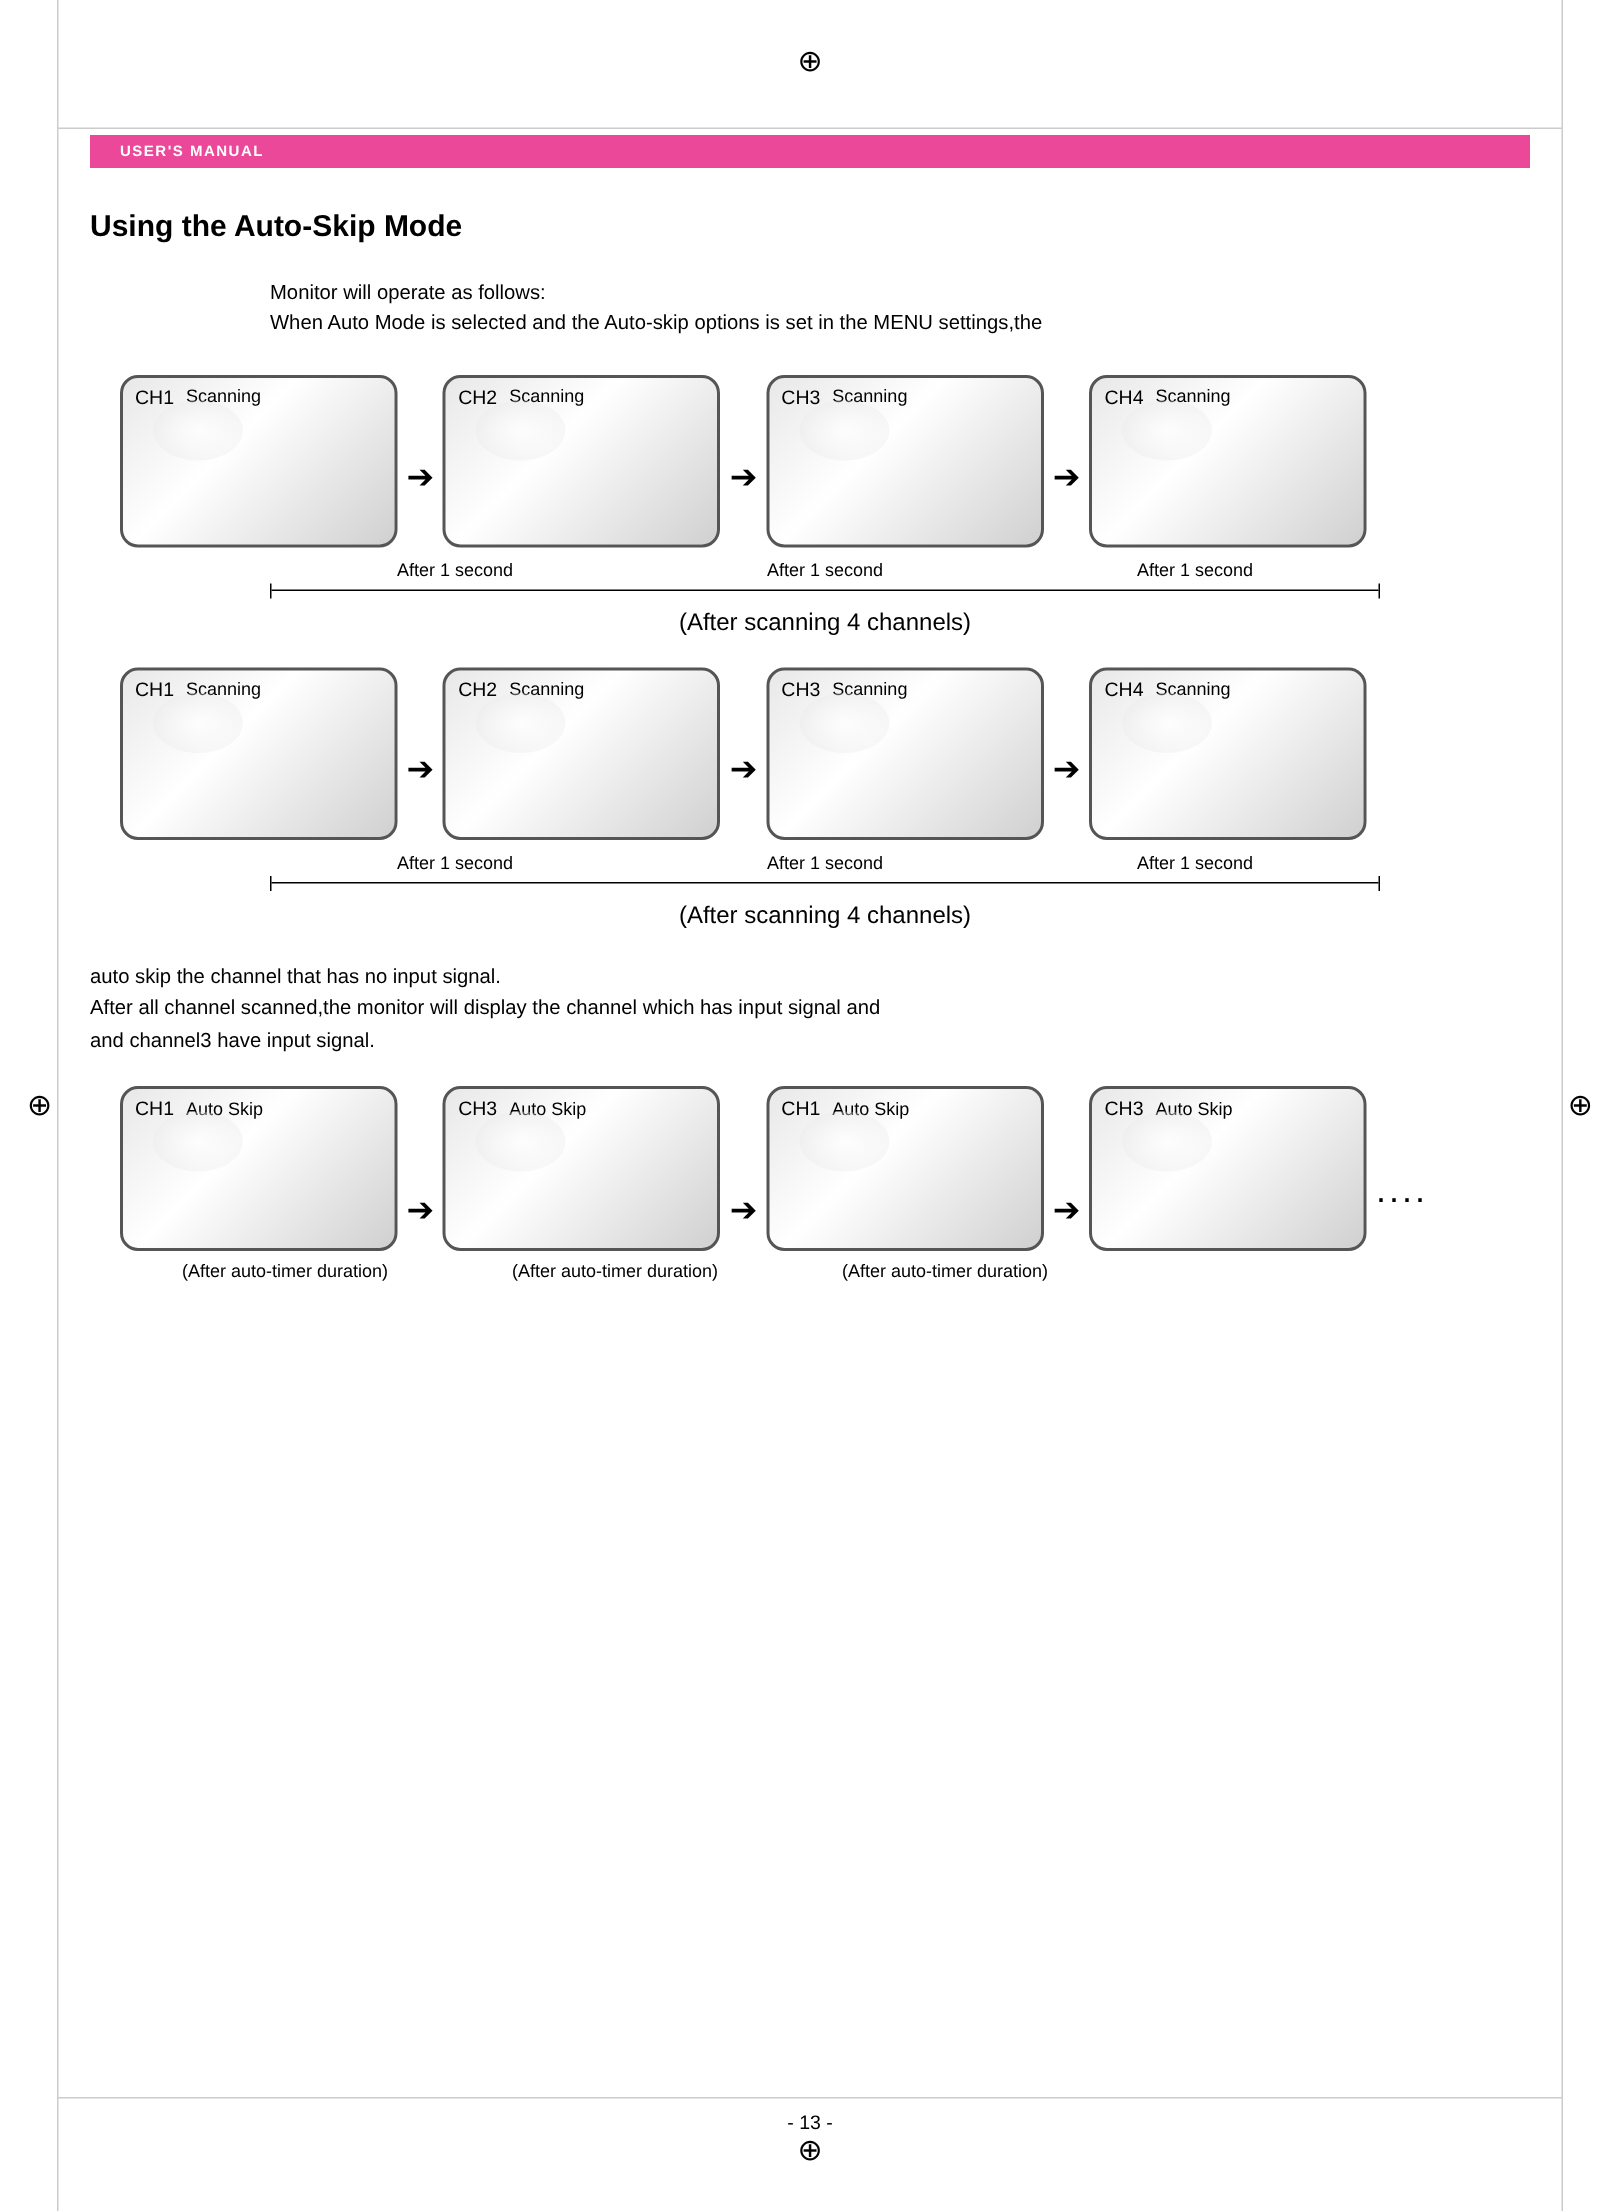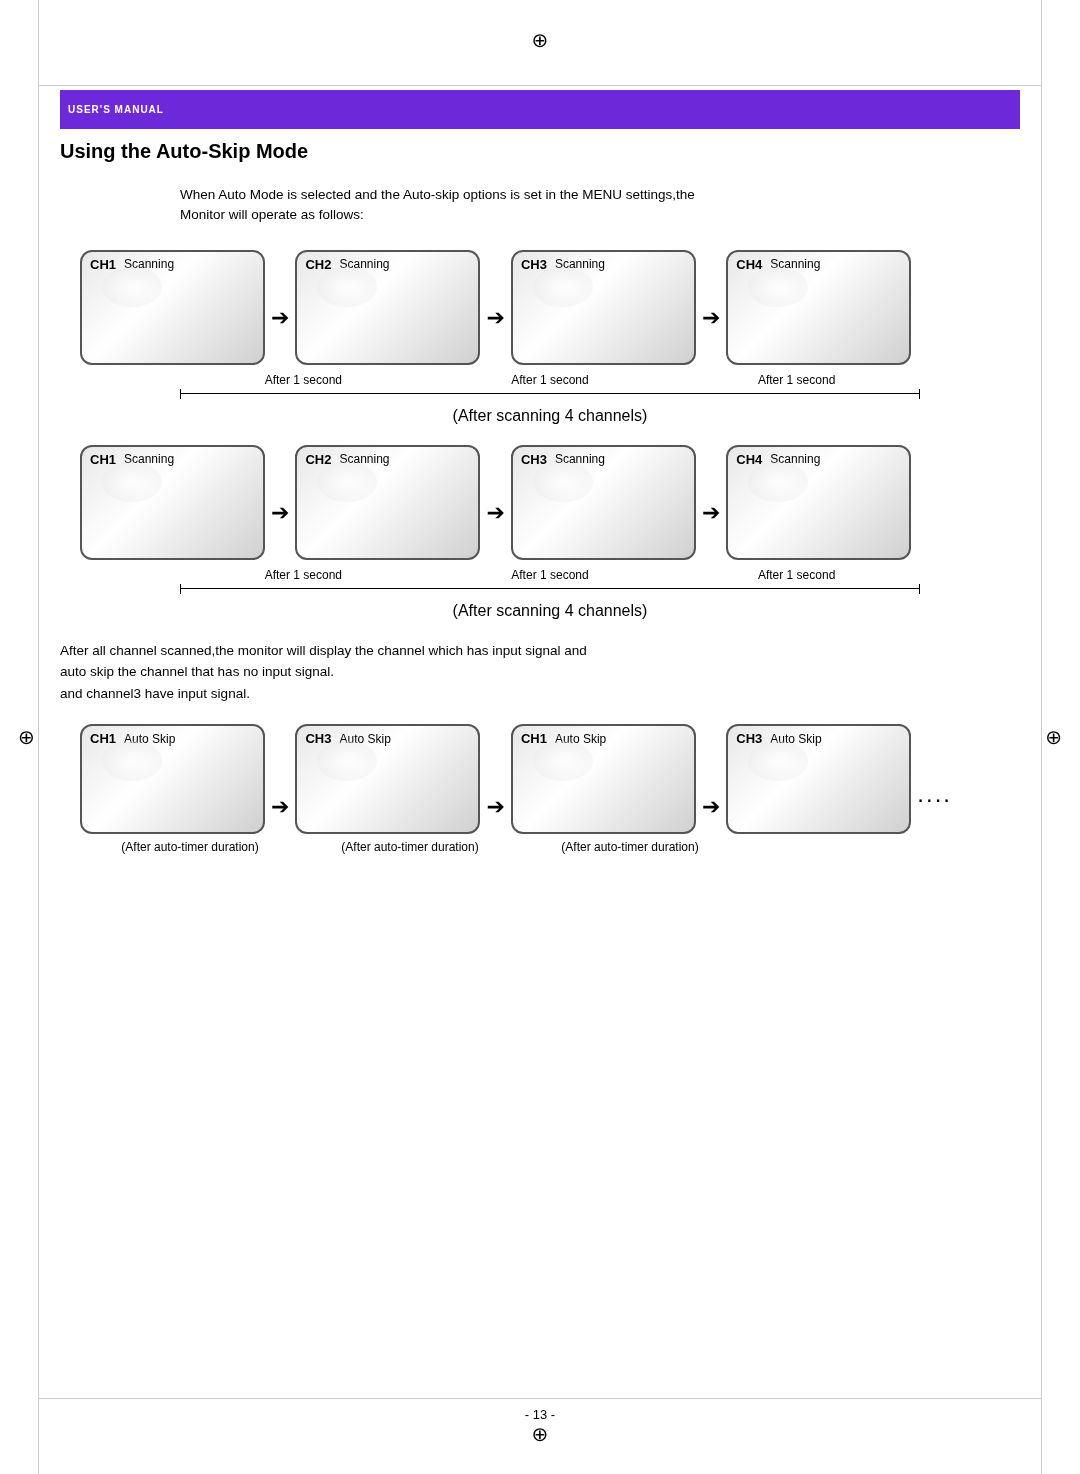--- a/index.html
+++ b/index.html
@@ -63,25 +63,25 @@
       font-size: 20px;
       color: #000;
     }
 
     
     .header-bar {
       position: absolute;
       top: 90px;
       left: 60px;
       right: 60px;
-      height: 39px;
-      background: #6d28d9;
+      height: 22px;
+      background: #ec4899;
       display: flex;
       align-items: center;
-      padding-left: 8px;
+      padding-left: 20px;
     }
     .header-bar-label {
       color: #fff;
       font-size: 10px;
       font-weight: bold;
       letter-spacing: 1px;
     }
 
     
     .main-content {
@@ -146,21 +146,21 @@
 
     .monitor-top-bar {
       display: flex;
       align-items: center;
       padding: 5px 8px;
       font-size: 12px;
       font-weight: bold;
       gap: 8px;
     }
     .ch-label {
-      font-weight: bold;
+      font-weight: normal;
       font-size: 13px;
     }
     .scan-label {
       font-size: 12px;
       font-weight: normal;
     }
 
     .arrow-right {
       font-size: 22px;
       margin: 0 6px;
@@ -254,22 +254,22 @@
 
 <div class="header-bar">
   <span class="header-bar-label">USER'S MANUAL</span>
 </div>
 
 <div class="main-content">
 
   <div class="page-title">Using the Auto-Skip Mode</div>
 
   <div class="intro-text">
+    <div>Monitor will operate as follows:</div>
     <div>When Auto Mode is selected and the Auto-skip options is set in the MENU settings,the</div>
-    <div>Monitor will operate as follows:</div>
   </div>
 
   <div class="diagram-section">
     <div class="monitors-row">
 
       <div class="monitor-group">
         <div class="monitor-box">
           <div class="monitor-top-bar">
             <span class="ch-label">CH1</span>
             <span class="scan-label">Scanning</span>
@@ -375,22 +375,22 @@
       <div style="display:flex; align-items:center; padding: 0 100px; height:14px;">
         <div style="width:1px; height:10px; background:#000; margin-left:0px;"></div>
         <div style="flex:1; height:1px; background:#000;"></div>
         <div style="width:1px; height:10px; background:#000;"></div>
       </div>
     </div>
     <div class="channels-note">(After scanning 4 channels)</div>
   </div>
 
   <div class="description-text">
+    <div>auto skip the channel that has no input signal.</div>
     <div>After all channel scanned,the monitor will display the channel which has input signal and</div>
-    <div>auto skip the channel that has no input signal.</div>
     <div>and channel3 have input signal.</div>
   </div>
 
   <div class="auto-skip-section">
     <div class="auto-skip-monitors">
 
       <div class="monitor-group">
         <div class="monitor-box" style="width:185px; height:110px;">
           <div class="monitor-top-bar">
             <span class="ch-label">CH1</span>

